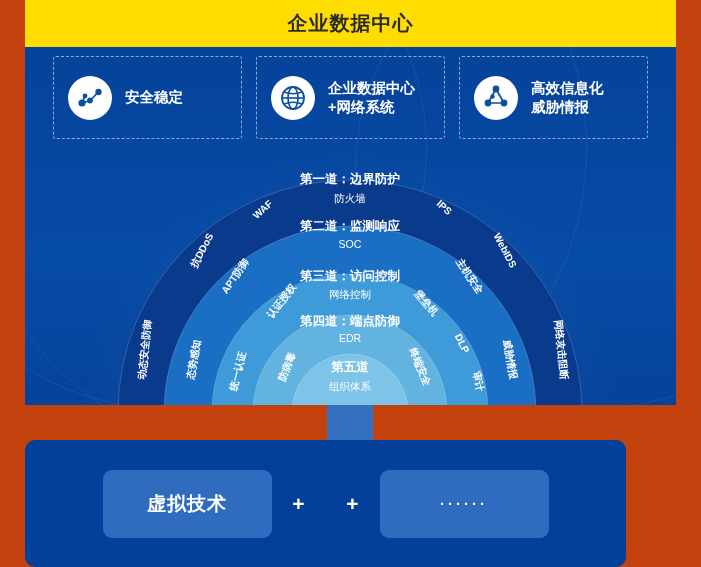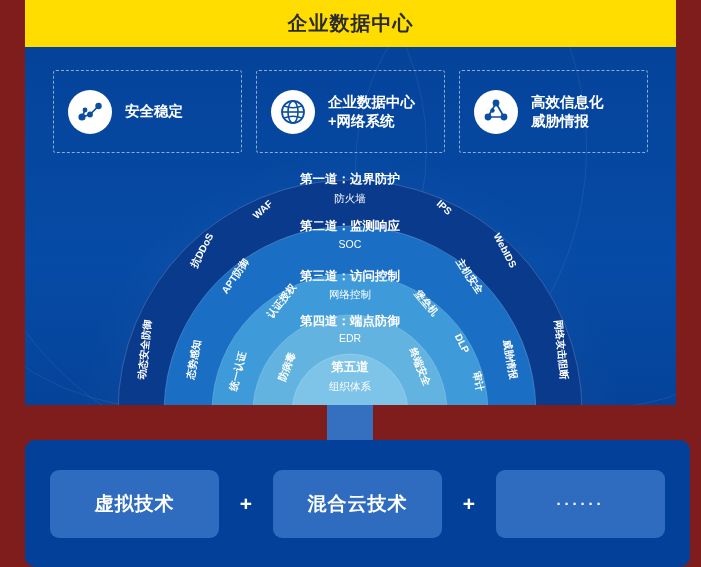--- a/index.html
+++ b/index.html
@@ -13,21 +13,21 @@
     height: 567px;
     position: relative;
     overflow: hidden;
   }
 
   #stage {
     position: absolute;
     left: 0; top: 0;
     width: 701px;
     height: 567px;
-    background: #7f1d1d;
+    background: #c2410c;
   }
 
   
   .title-band {
     position: absolute;
     left: 25px;
     top: 0px;
     width: 651px;
     height: 47px;
     background: #ffdd00;
@@ -61,21 +61,21 @@
     position: absolute;
     border: 1px solid rgba(255,255,255,0.07);
     border-radius: 50%;
     pointer-events: none;
   }
 
   
   .cards-row {
     position: absolute;
     left: 28px;
-    top: 23px;
+    top: 9px;
     width: 595px;
     height: 83px;
     display: flex;
     justify-content: space-between;
   }
   .feature-card {
     width: 189px;
     height: 83px;
     box-sizing: border-box;
     border: 1px dashed rgba(255,255,255,0.55);
@@ -140,21 +140,21 @@
     width: 46px;
     height: 40px;
     background: #3470bf;
   }
 
   
   .bottom-panel {
     position: absolute;
     left: 25px;
     top: 440px;
-    width: 665px;
+    width: 601px;
     height: 127px;
     background: #03409a;
     border-radius: 10px;
     display: flex;
     align-items: center;
     justify-content: center;
     gap: 0px;
   }
   .tech-card {
     width: 169px;
@@ -306,18 +306,17 @@
       </svg>
     </div>
 
   </div>
 
   <div class="connector"></div>
 
   <div class="bottom-panel">
     <div class="tech-card">虚拟技术</div>
     <div class="plus">+</div>
-    <div class="tech-card">混合云技术</div>
     <div class="plus">+</div>
     <div class="tech-card dots">······</div>
   </div>
 
 </div>
 
 </body></html>

